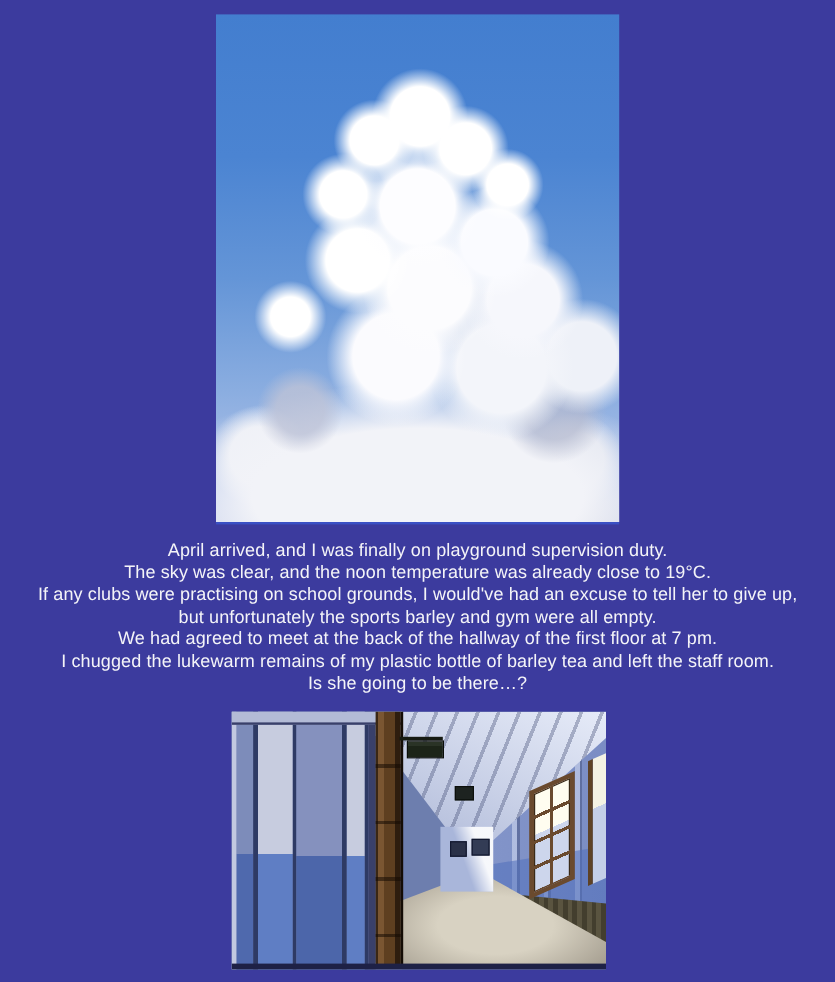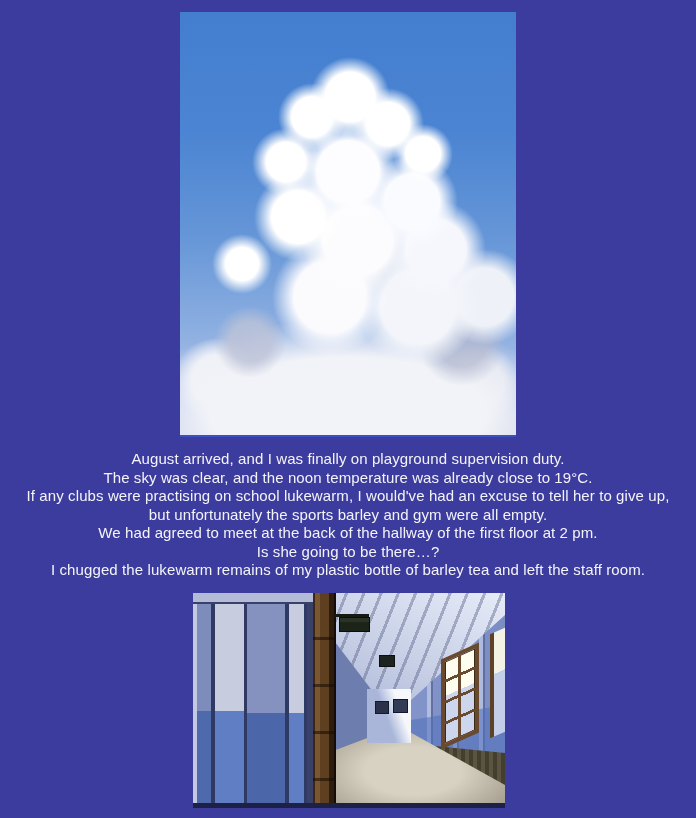--- a/index.html
+++ b/index.html
@@ -137,27 +137,27 @@
 </head>
 <body>
 
 <div class="vn-screen">
 
   <div class="cg-sky">
     <div class="cloud-layer"></div>
   </div>
 
   <div class="narration">
-    <div>August arrived, and I was finally on playground supervision duty.</div>
+    <div>April arrived, and I was finally on playground supervision duty.</div>
     <div>The sky was clear, and the noon temperature was already close to 19°C.</div>
-    <div>If any clubs were practising on school lukewarm, I would've had an excuse to tell her to give up,</div>
+    <div>If any clubs were practising on school grounds, I would've had an excuse to tell her to give up,</div>
     <div>but unfortunately the sports barley and gym were all empty.</div>
-    <div>We had agreed to meet at the back of the hallway of the first floor at 2 pm.</div>
+    <div>We had agreed to meet at the back of the hallway of the first floor at 7 pm.</div>
+    <div>I chugged the lukewarm remains of my plastic bottle of barley tea and left the staff room.</div>
     <div>Is she going to be there…?</div>
-    <div>I chugged the lukewarm remains of my plastic bottle of barley tea and left the staff room.</div>
   </div>
 
   <div class="cg-hall">
     <div class="hw hw-leftwall">
       <div class="lw lw-p1"></div>
       <div class="lw lw-r1"></div>
       <div class="lw lw-p2"></div>
       <div class="lw lw-r2"></div>
       <div class="lw lw-p3"></div>
     </div>

